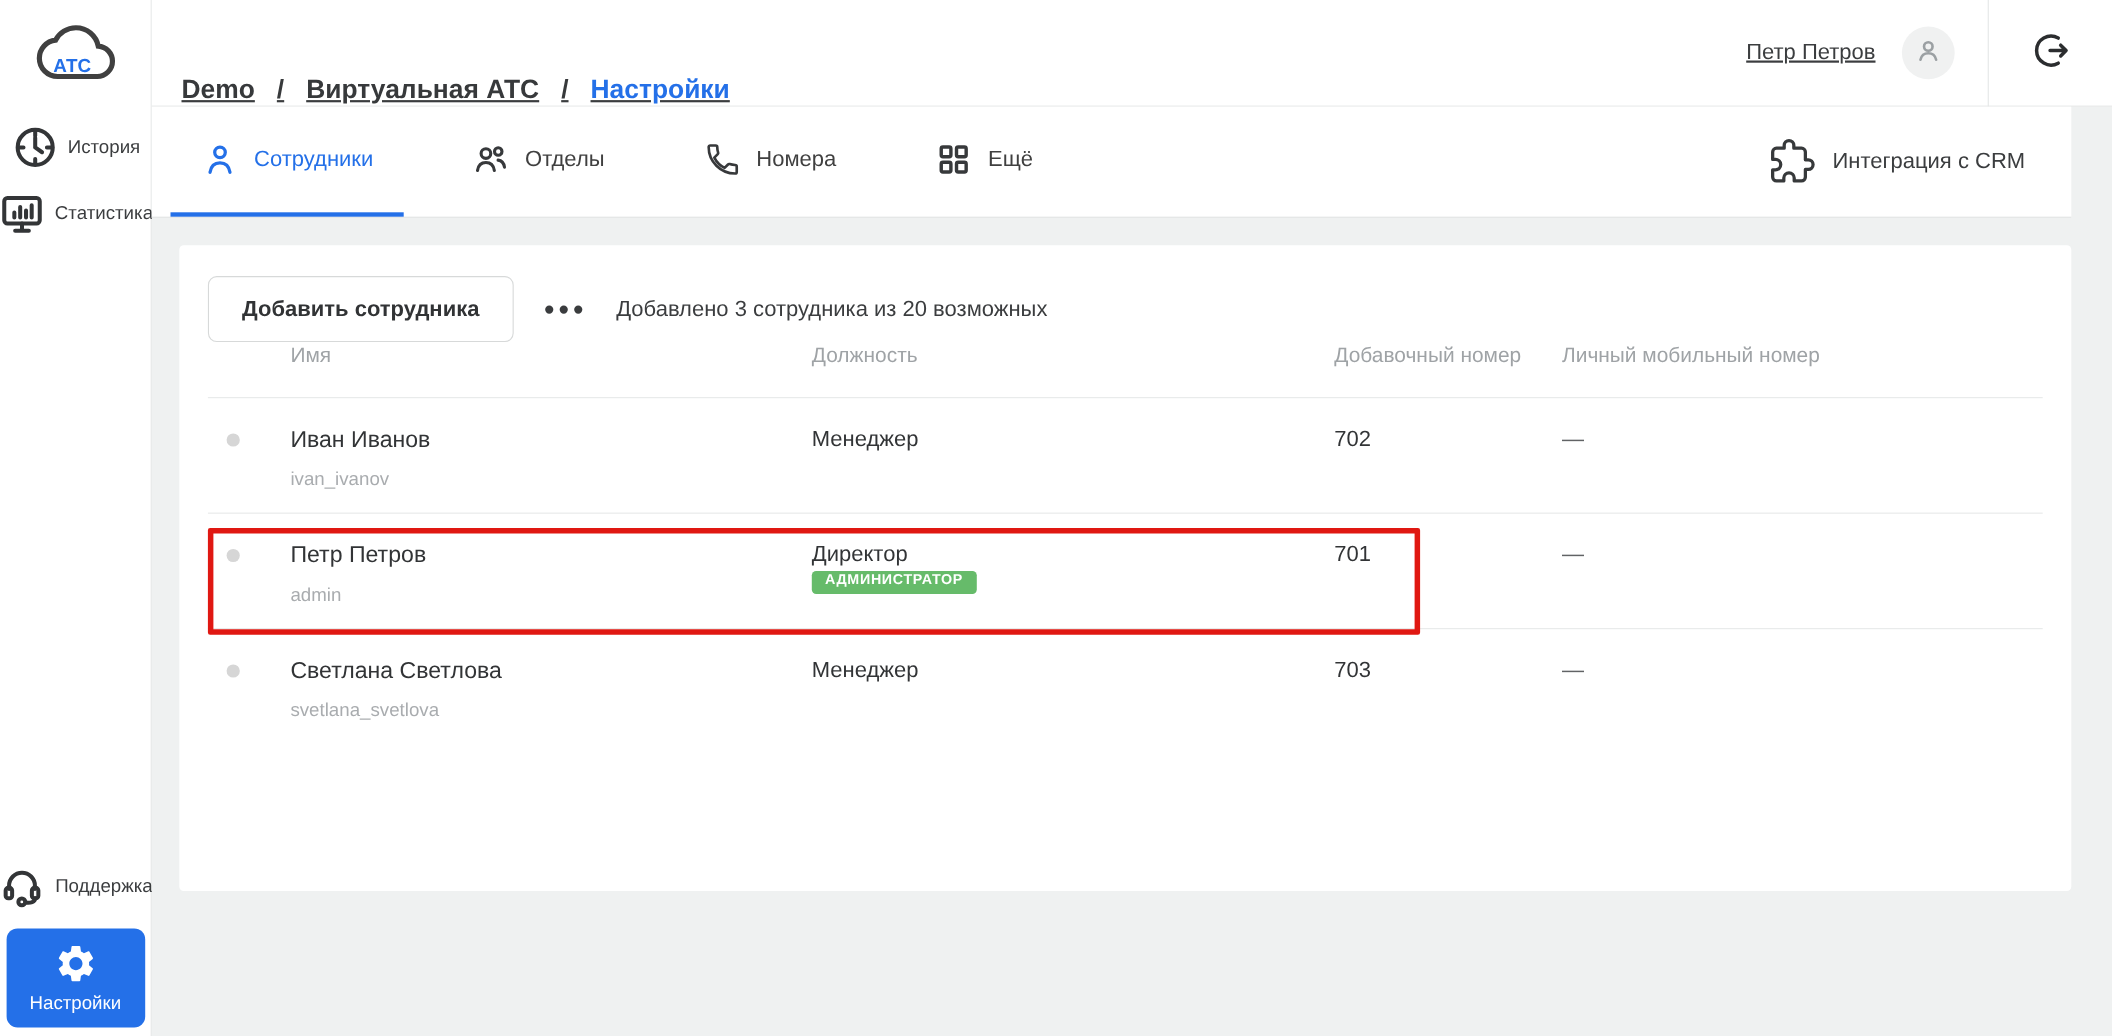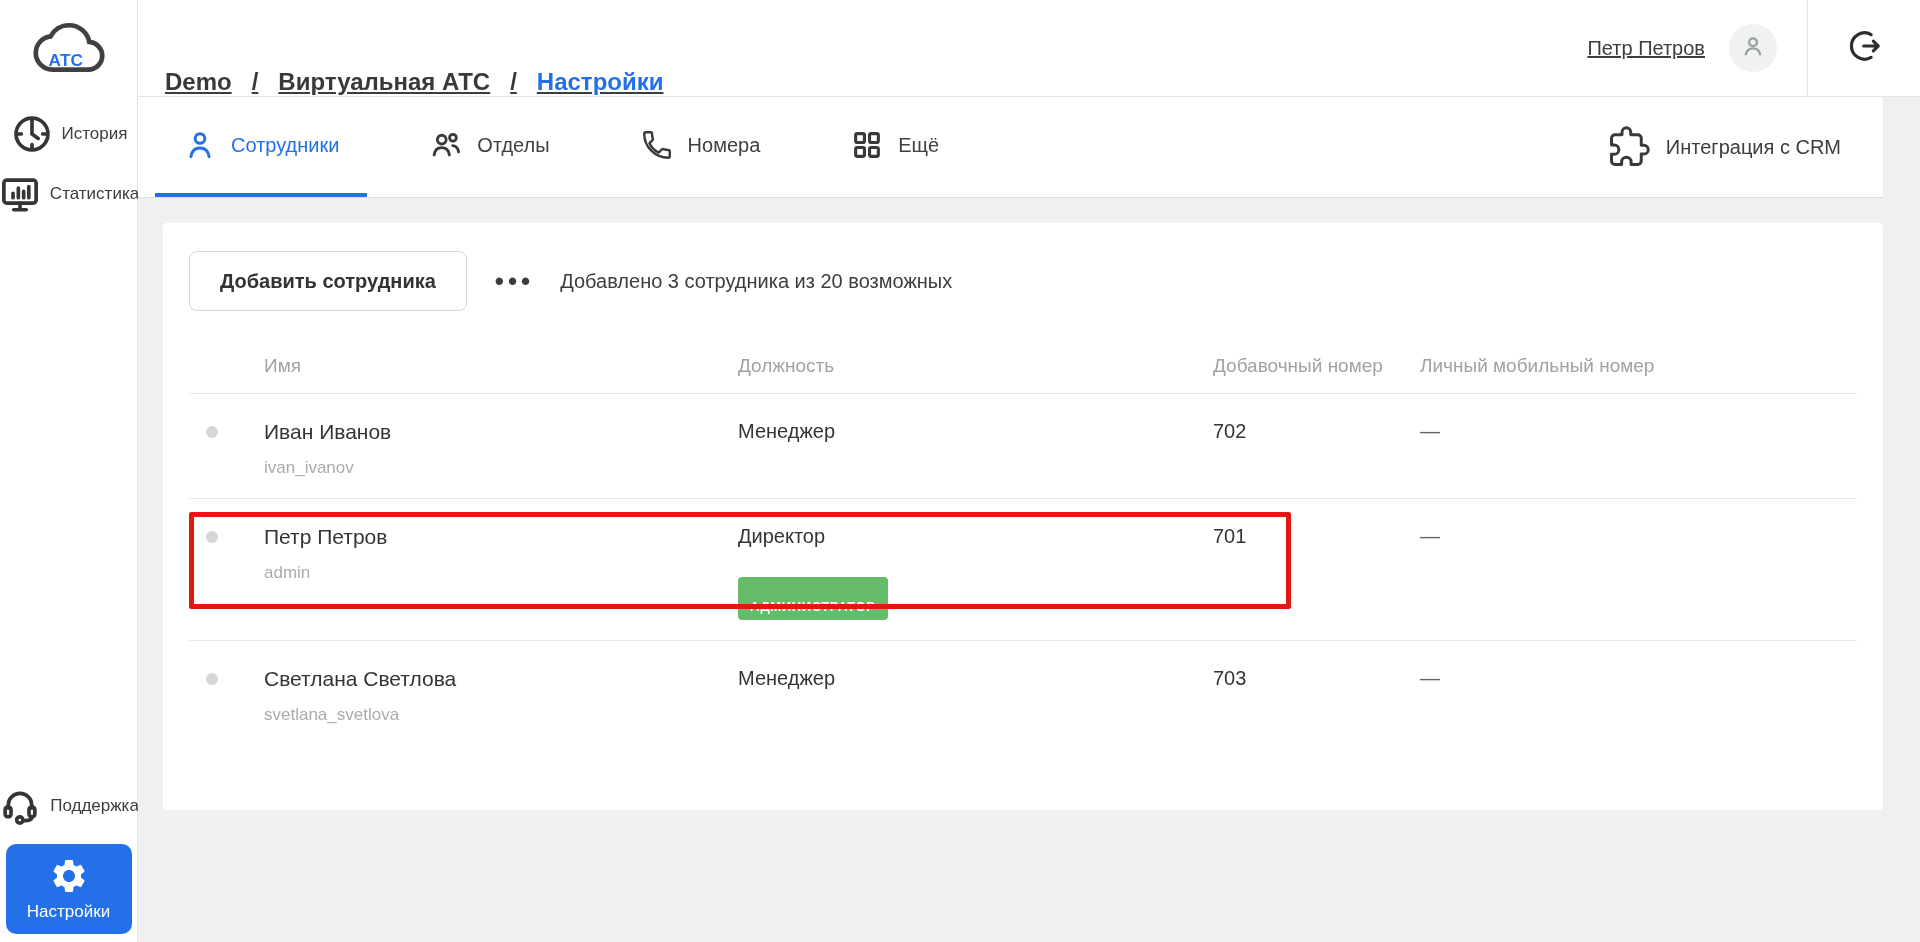--- a/index.html
+++ b/index.html
@@ -71,31 +71,31 @@
   .search-wrap { margin-left:auto; position:relative; }
   .search-input { width:268px; height:58px; border:1px solid #d9dbdb; border-radius:8px;
                   padding:0 52px 0 16px; font-size:20px; color:#3b3d3f;
                   font-family:"Liberation Sans", sans-serif; outline:none; background:#fff; }
   .search-input::placeholder { color:#a7abae; }
   .search-icon { position:absolute; right:12px; top:14px; width:30px; height:30px; color:#2f3133; cursor:pointer; }
   .search-icon svg { width:100%; height:100%; }
 
   
   .tgrid { display:grid; grid-template-columns:75px 474px 475px 207px 1fr; align-items:start; }
-  .thead { margin-top:42px; padding-bottom:14px; border-bottom:1px solid #e7e9e9;
+  .thead { padding-bottom:24px; border-bottom:1px solid #e7e9e9;
            font-size:19px; color:#9fa3a6; line-height:1.35; }
   .trow { padding:26px 0 20px; border-bottom:1px solid #e7e9e9; position:relative; }
   .trow.last { border-bottom:none; }
   .dot { width:12px; height:12px; border-radius:50%; background:#d6d6d6; margin:6px 0 0 17px; }
   .emp-name { font-size:21px; color:#323436; }
   .emp-login { font-size:17px; color:#a9acaf; margin-top:14px; }
   .role { font-size:20px; color:#323436; }
-  .badge { display:inline-block; margin-top:29px; background:#66bb6a; color:#fff;
+  .badge { display:inline-block; margin-top:3px; background:#66bb6a; color:#fff;
            font-size:13px; font-weight:700; letter-spacing:.6px; border-radius:4px;
-           padding:22px 12px 6px; }
+           padding:0 12px 6px; }
   .ext { font-size:20px; color:#323436; }
   .dash { font-size:20px; color:#616365; }
   .highlight-frame { position:absolute; left:0; top:13px; width:1102px; height:97px;
                      border:5px solid #e01812; border-radius:2px; pointer-events:none; }
 </style>
 </head>
 <body>
 
 <div class="app">
 

